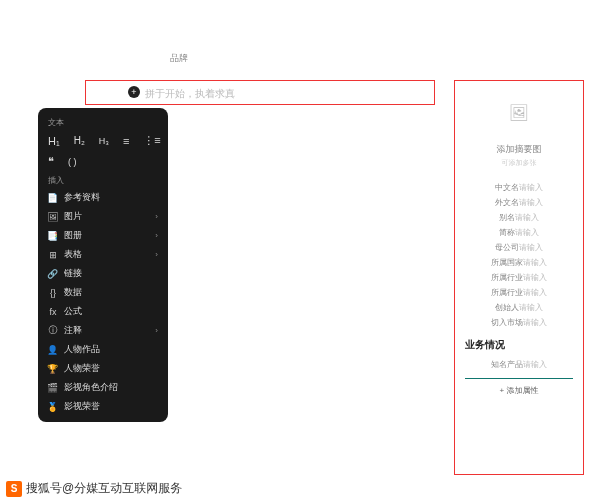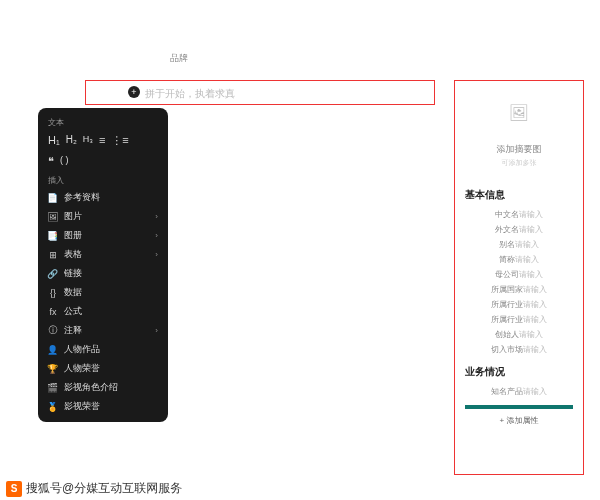--- a/index.html
+++ b/index.html
@@ -5,41 +5,41 @@
 *{margin:0;padding:0;box-sizing:border-box;font-family:-apple-system,BlinkMacSystemFont,"Segoe UI",Arial,sans-serif}
 body{background:#fff;width:600px;height:500px;overflow:hidden;position:relative}
 .canvas{position:relative;width:100%;height:100%}
 .title{position:absolute;top:28px;left:125px;font-size:17px;font-weight:600;color:#111}
 .subtitle{position:absolute;top:52px;left:170px;font-size:9px;color:#888}
 .main-outline{position:absolute;top:80px;left:85px;width:350px;height:25px;border:1px solid #e33}
 .plus-circle{position:absolute;top:86px;left:128px;width:12px;height:12px;border-radius:50%;background:#222;color:#fff;display:flex;align-items:center;justify-content:center;font-size:9px}
 .main-placeholder{position:absolute;top:87px;left:145px;font-size:10px;color:#bbb}
 .toolbar{position:absolute;top:108px;left:38px;width:130px;background:#1a1a1a;border-radius:8px;padding:6px 0;color:#ddd;font-size:9px}
 .tb-section{padding:3px 10px 2px;font-size:8px;color:#999}
-.tb-heading-row{display:flex;gap:6px;padding:4px 10px;align-items:flex-start}
+.tb-heading-row{display:flex;gap:14px;padding:4px 10px;align-items:center}
 .tb-heading-row span{cursor:pointer}
 .tb-h1{font-size:11px}.tb-h2{font-size:10px}.tb-h3{font-size:9px}
 .tb-list{font-size:11px}
 .tb-quote{font-size:11px}
 .tb-bracket{font-size:9px}
 .tb-item{display:flex;align-items:center;justify-content:space-between;padding:3px 10px;cursor:pointer}
 .tb-left{display:flex;align-items:center;gap:6px}
 .tb-icon{width:10px;height:10px;display:inline-flex;align-items:center;justify-content:center;font-size:9px;color:#ccc}
 .tb-chev{font-size:8px;color:#888}
 .sidebar{position:absolute;top:80px;right:16px;width:130px;height:395px;border:1px solid #e33;background:#fff;padding:8px 10px;font-size:9px;color:#333;overflow:hidden}
 .cover-box{text-align:center;padding:14px 0 12px;color:#aaa}
 .cover-icon{font-size:16px;color:#bbb}
 .cover-text{font-size:9px;margin-top:21px;color:#888}
 .cover-sub{font-size:7px;color:#ccc;margin-top:2px}
 .section-title{font-size:10px;font-weight:600;margin:8px 0 5px;color:#222}
 .field{display:flex;justify-content:center;align-items:center;padding:2px 0;font-size:8px}
 .field-label{color:#888}
 .field-input{color:#bbb}
 .extra-label{color:#888;font-size:8px;padding:4px 0}
-.add-attr{text-align:center;padding:6px;font-size:8px;color:#666;border-top:4px solid #0f766e;margin-top:6px;cursor:pointer}
+.add-attr{text-align:center;padding:6px;font-size:8px;color:#666;border-top:1px solid #0f766e;margin-top:6px;cursor:pointer}
 .footer{position:absolute;bottom:3px;left:6px;font-size:12px;color:#333;display:flex;align-items:center;gap:4px}
 .footer-logo{width:16px;height:16px;background:#f60;border-radius:2px;display:flex;align-items:center;justify-content:center;color:#fff;font-size:10px;font-weight:bold}
 </style>
 </head>
 <body>
 
 <div class="canvas">
   <div class="subtitle">品牌</div>
 
   <div class="main-outline"></div>
@@ -145,21 +145,20 @@
         </div>
       </div>
   </div>
 
   <div class="sidebar">
     <div class="cover-box">
       <div class="cover-icon">🖼</div>
       <div class="cover-text">添加摘要图</div>
       <div class="cover-sub">可添加多张</div>
     </div>
-    <div class="section-title">基本信息</div>
     <div id="basic-fields">
         <div class="field">
           <span class="field-label">中文名</span>
           <span class="field-input">请输入</span>
         </div>
         <div class="field">
           <span class="field-label">外文名</span>
           <span class="field-input">请输入</span>
         </div>
         <div class="field">

